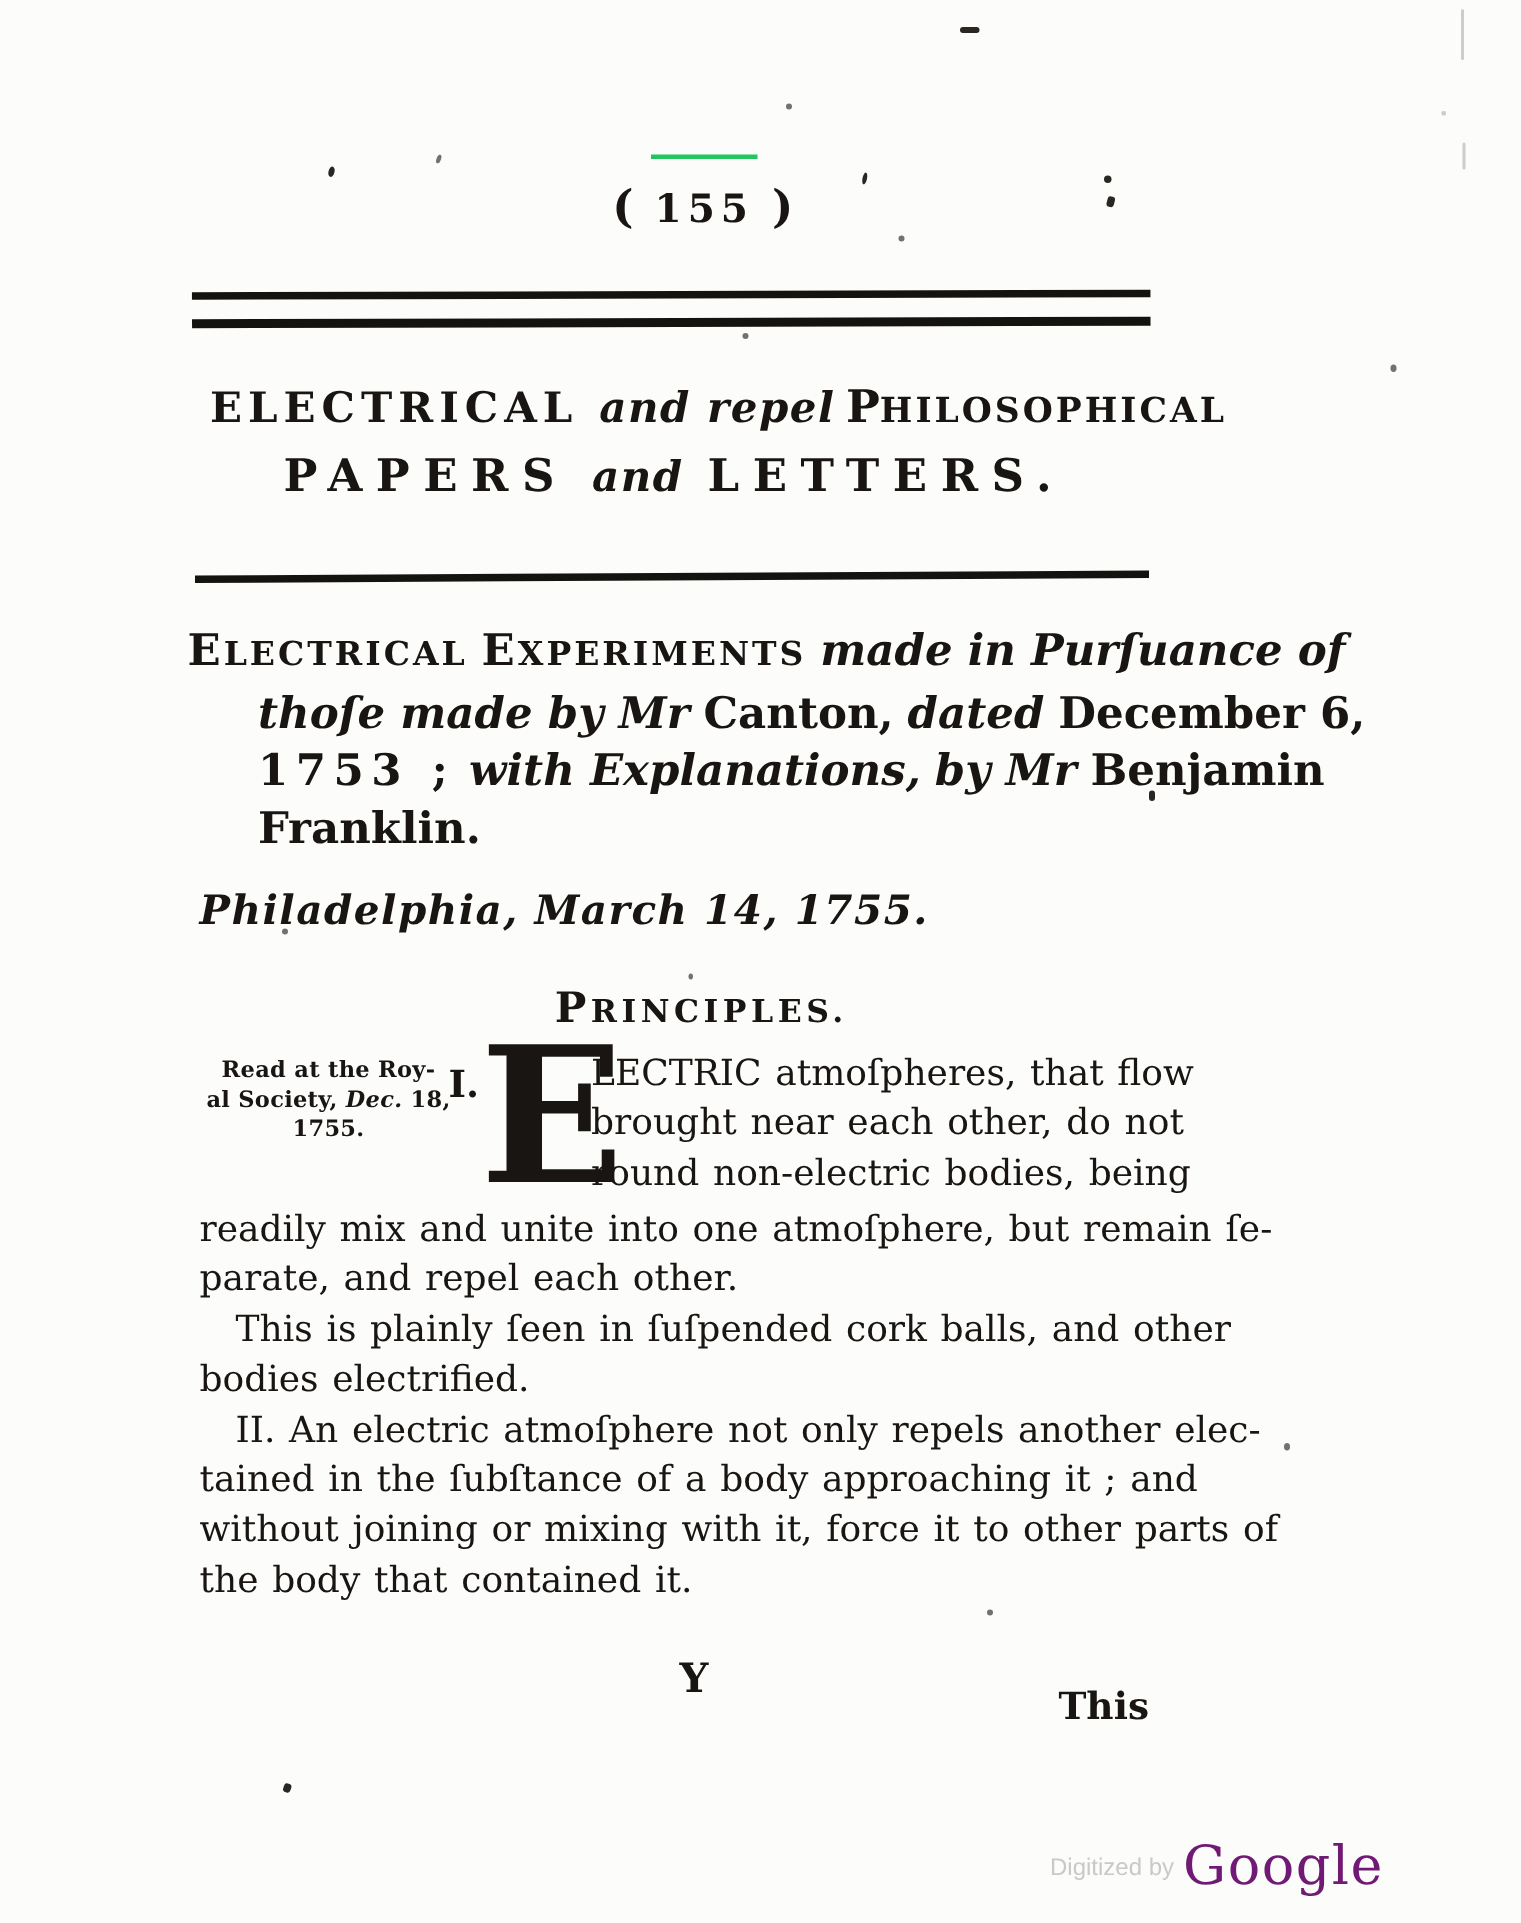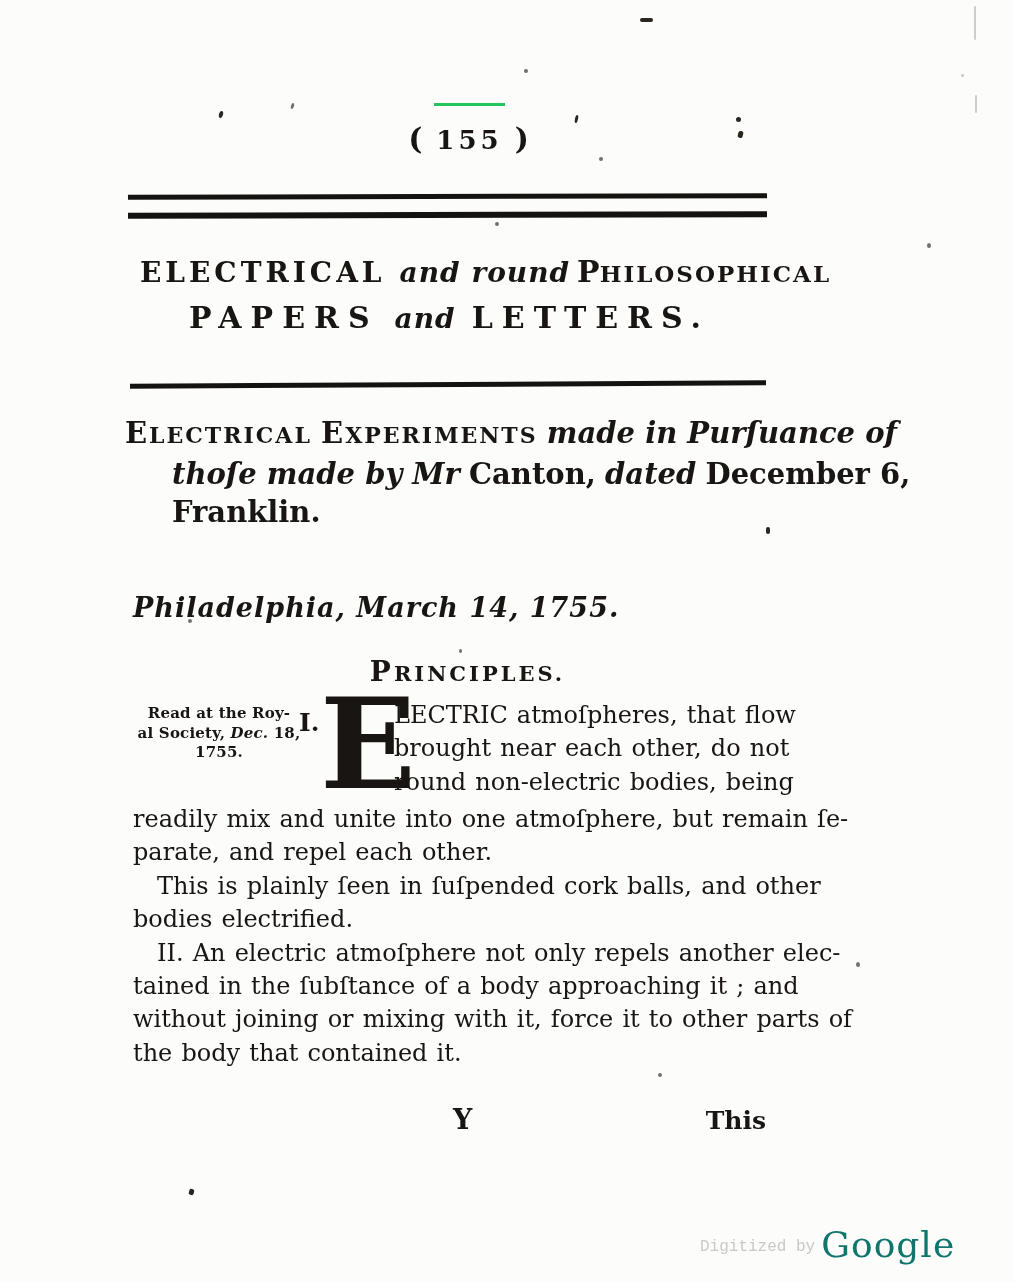--- a/index.html
+++ b/index.html
@@ -106,71 +106,77 @@
     word-spacing: 1.5px;
   }
   .bl.end { text-align: left; text-align-last: left; }
   .bl.indent { padding-left: 24px; box-sizing: border-box; }
   .narrow-lines { left: 394px; top: 699px; width: 372px; }
   .full-lines  { left: 133px; top: 803px; width: 633px; }
 
   
   .catchline { left: 133px; top: 1104px; width: 633px; height: 34px; }
   .signature { position: absolute; left: 320px; top: 0; font-size: 27px; font-weight: bold; }
-  .catchword { position: absolute; right: 0; top: 2px; font-size: 25px; font-weight: bold; }
+  .catchword { position: absolute; right: 0; top: 19px; font-size: 25px; font-weight: bold; }
 
   
   .watermark { left: 700px; top: 1224px; white-space: nowrap; }
   .wm-prefix {
-    font-family: Liberation Mono, monospace;
+    font-family: Liberation Sans, sans-serif;
     font-size: 16px; color: #c9c9c9;
     vertical-align: 6px;
   }
   .wm-brand {
     font-family: "DejaVu Serif", serif;
-    font-size: 36px; color: #0f766e;
+    font-size: 36px; color: #701a75;
     letter-spacing: 1px; margin-left: 6px;
   }
 
   
   .speck { position: absolute; background: #2a2622; border-radius: 50%; }
   .speck.soft { opacity: 0.65; }
   .speck.faint { background: #b9b9b9; border-radius: 1px; opacity: 0.7; }
 </style>
 </head>
 <body>
 
 <div class="page">
 
   <div class="abs pagenum">
     <span class="paren">(</span><span class="num">155</span><span class="paren">)</span>
   </div>
 
   <div class="abs double-rule"></div>
 
   <div class="abs masthead-line mh1">
-    <span class="mh-caps">ELECTRICAL</span><span class="mh-italic">and round</span><span><span class="mh-sc-i">P</span><span class="mh-sc-r">HILOSOPHICAL</span></span>
+    <span class="mh-caps">ELECTRICAL</span><span class="mh-italic">and repel</span><span><span class="mh-sc-i">P</span><span class="mh-sc-r">HILOSOPHICAL</span></span>
   </div>
   <div class="abs masthead-line mh2">
     <span class="mh-caps2">PAPERS</span><span class="mh-italic">and</span><span class="mh-caps2">LETTERS.</span>
   </div>
 
   <div class="abs single-rule"></div>
 
   <div class="abs heading">
     <div class="head-line">
       <span><span class="sc-i">E</span><span class="sc-r">LECTRICAL</span></span>
       <span><span class="sc-i">E</span><span class="sc-r">XPERIMENTS</span></span>
       <span class="h-it">made in Purſuance of</span>
     </div>
     <div class="head-line indent">
       <span class="h-it">thoſe made by Mr</span>
       <span class="h-ro">Canton,</span>
       <span class="h-it">dated</span>
       <span class="h-ro">December 6,</span>
+    </div>
+    <div class="head-line indent">
+      <span class="h-num">1753 ;</span>
+      <span class="h-it">with Explanations,</span>
+      <span class="h-it">by Mr</span>
+      <span class="h-ro">Benjamin</span>
     </div>
     <div class="head-line indent last">
       <span class="h-ro">Franklin.</span>
     </div>
   </div>
 
   <div class="abs dateline">Philadelphia, March 14, 1755.</div>
 
   <div class="abs principles">
     <span class="sc-i">P</span><span class="sc-r">RINCIPLES.</span>

